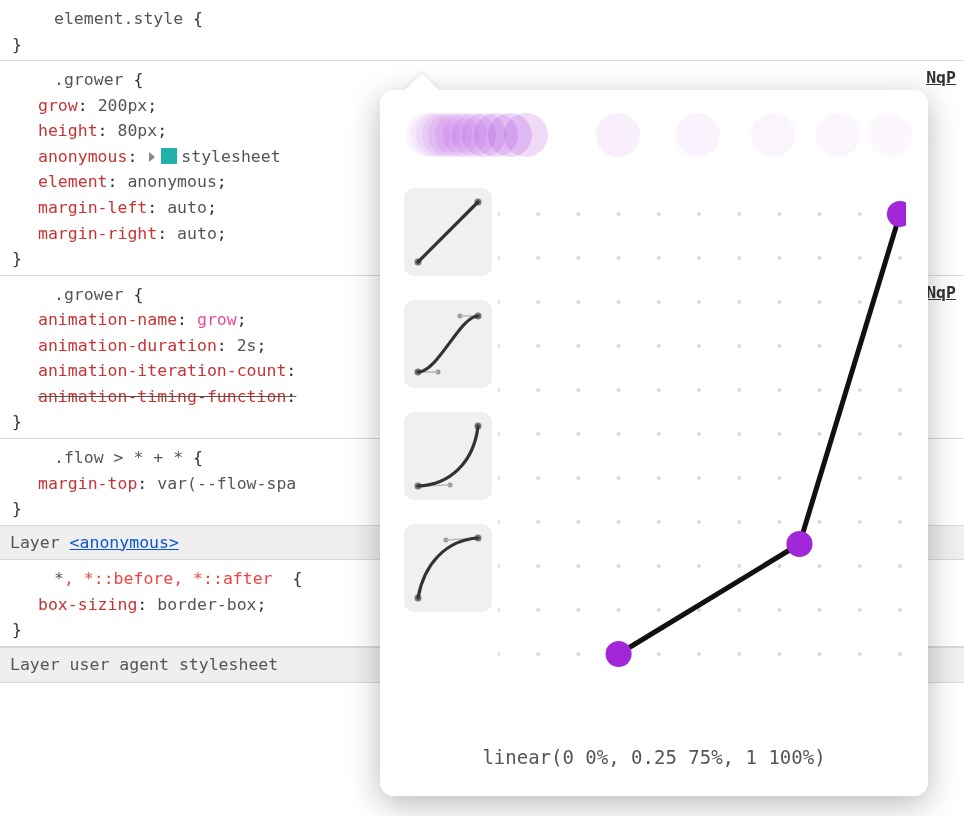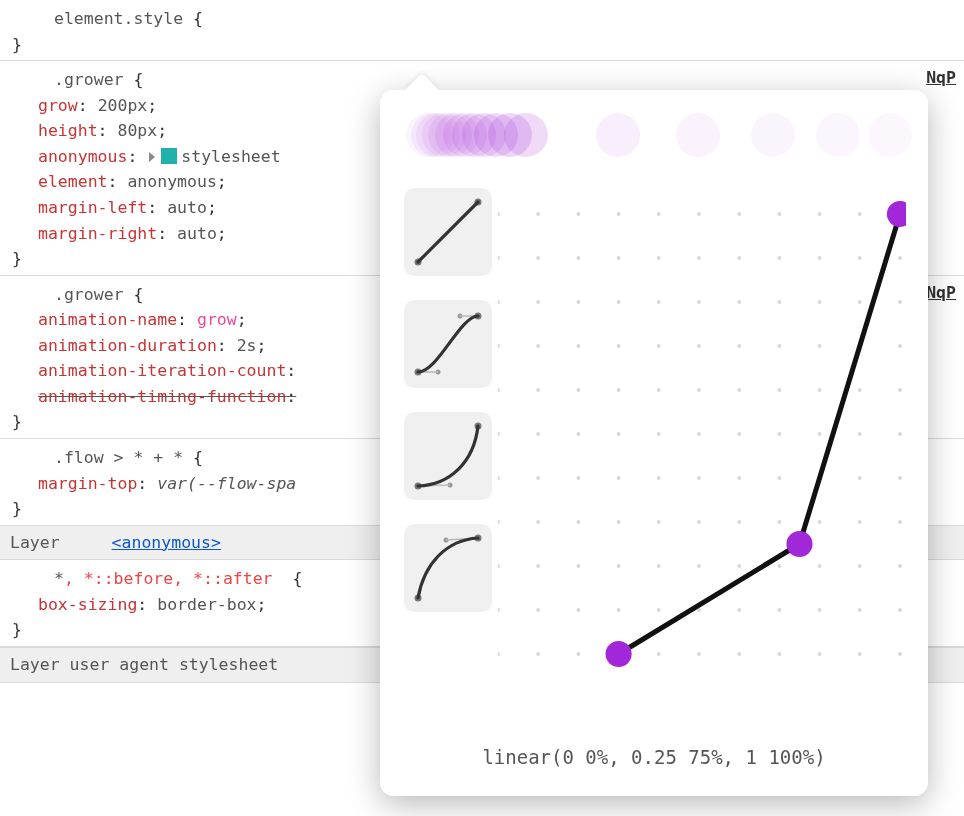--- a/index.html
+++ b/index.html
@@ -48,21 +48,21 @@
     .decl {
       padding-left:24px;
       position:relative;
       white-space:nowrap;
     }
     .decl.strike { text-decoration: line-through; text-decoration-color:#555;}
     .prop { color:#c63434; }
     .colon { color:#333; }
     .val  { color:#555; }
     .val-kw { color:#ec4899; }
-    .var-token { color:#555;font-style:italic; }
+    .var-token { color:#555; }
 
     .checkbox {
       position:absolute;
       left:0;
       top:3px;
       width:19px;
       height:19px;
       border-radius:4px;
       background:#0a66ff;
       display:flex;
@@ -116,21 +116,21 @@
       margin-right:4px;
     }
 
     .layer-hdr {
       background:#efefef;
       color:#555;
       padding:4px 10px;
       border-top:1px solid #d9d9d9;
       border-bottom:1px solid #d9d9d9;
     }
-    .layer-hdr a { color:#0b57d0; text-decoration:underline;margin-left:42px; }
+    .layer-hdr a { color:#0b57d0; text-decoration:underline; }
 
     
     .popover {
       position:absolute;
       left:380px;
       top:90px;
       width:548px;
       height:706px;
       background:#fff;
       border-radius:14px;

